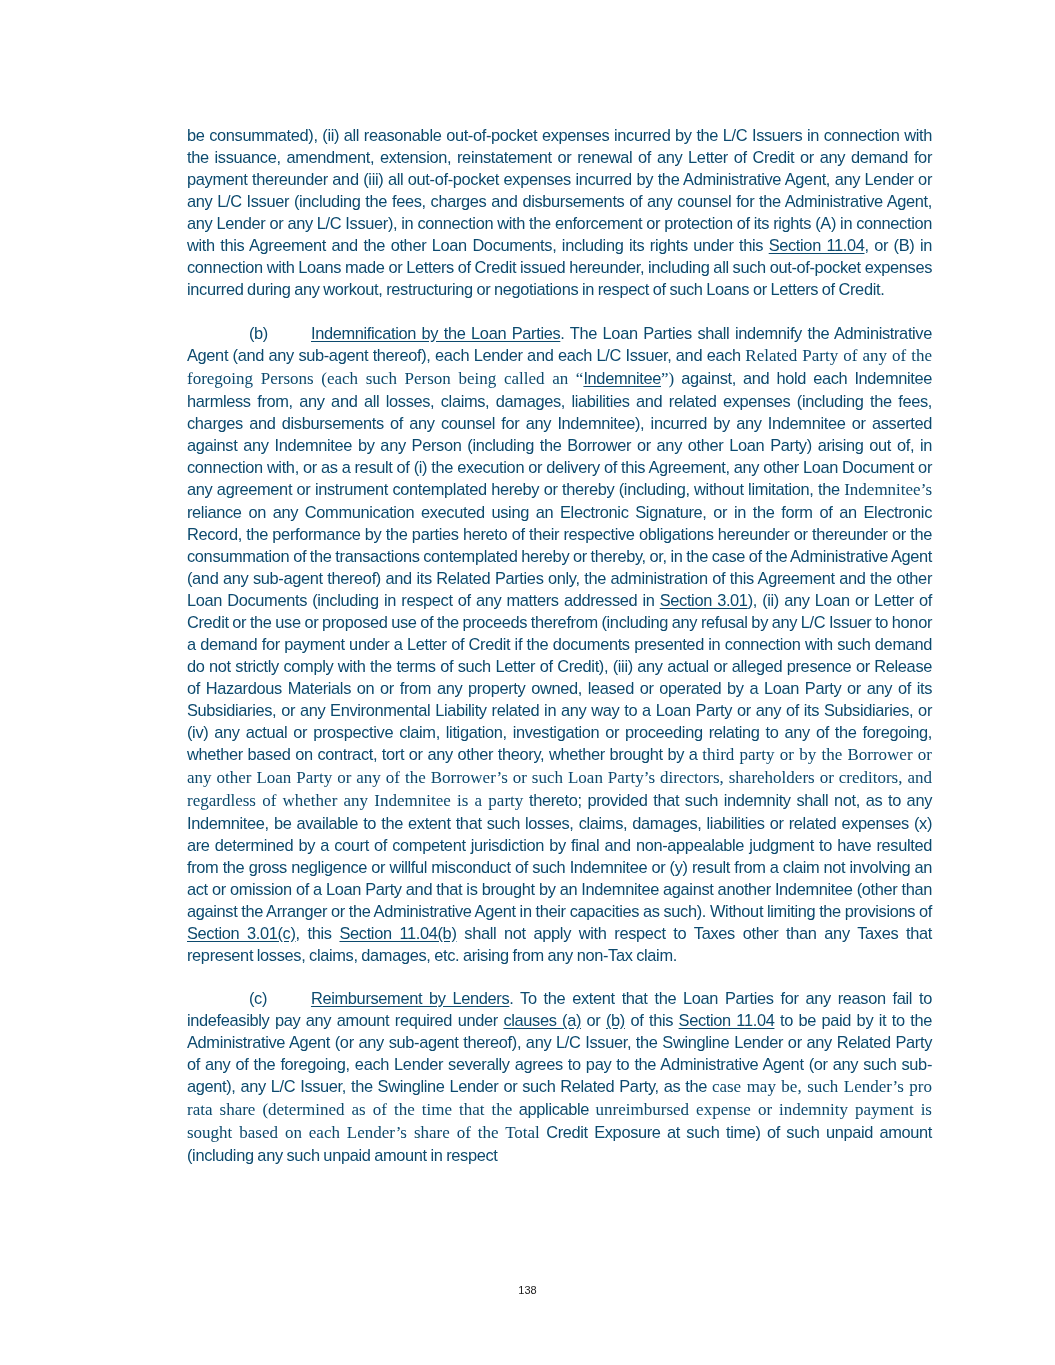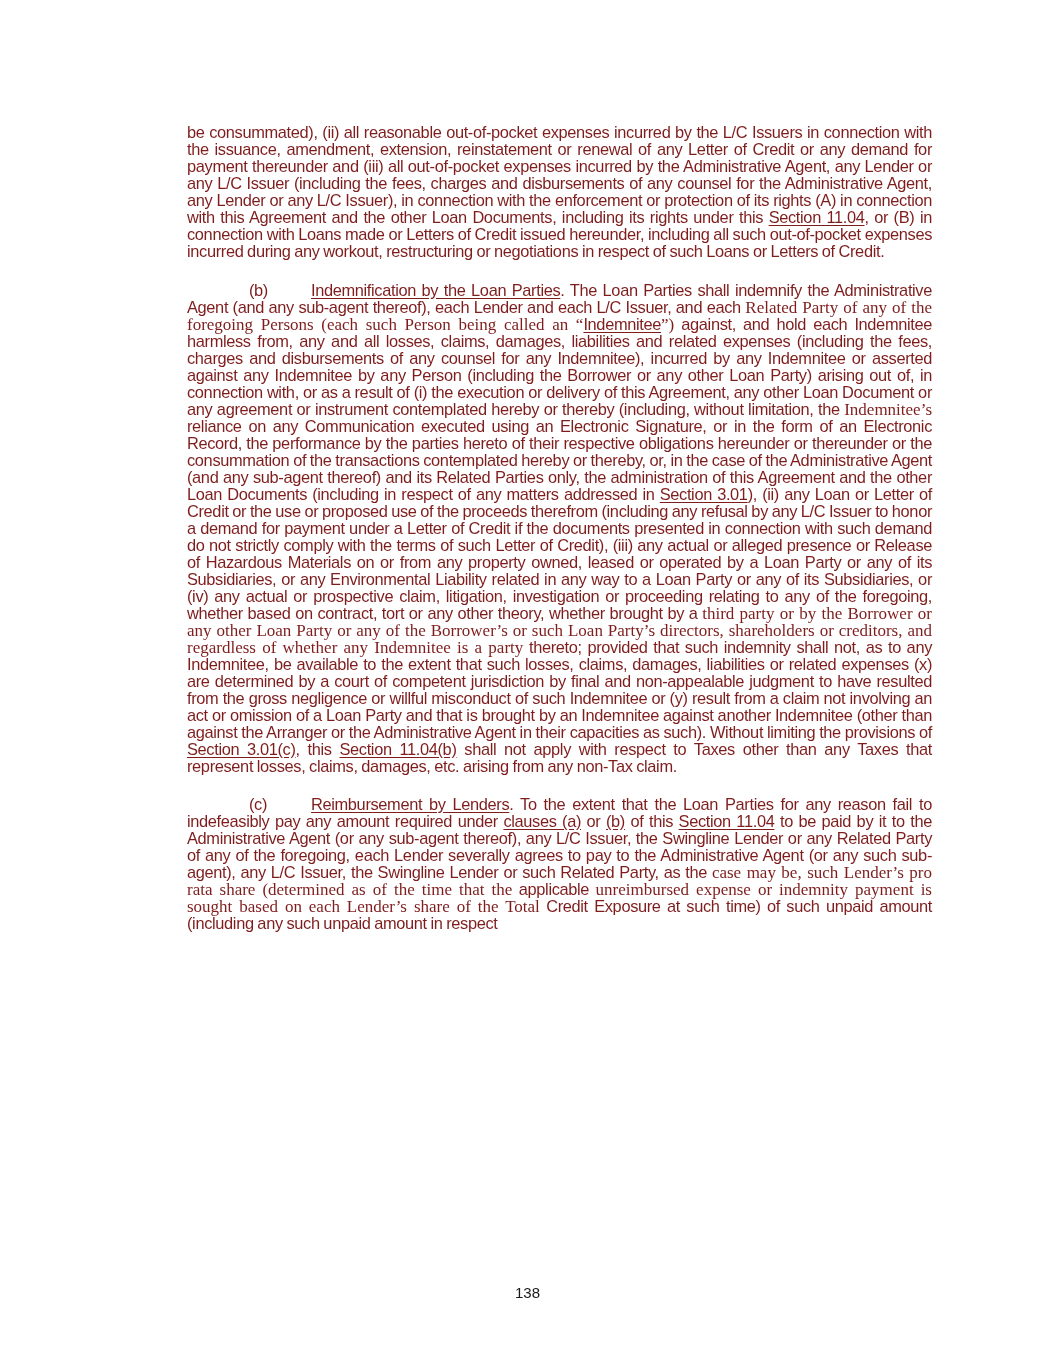--- a/index.html
+++ b/index.html
@@ -4,22 +4,22 @@
 <style>
   html, body { margin: 0; padding: 0; background: #ffffff; }
   body { width: 1055px; height: 1365px; position: relative; overflow: hidden; }
   .page {
     position: absolute;
     left: 187px;
     top: 124px;
     width: 745px;
     font-family: "Liberation Sans", sans-serif;
     font-size: 16.4px;
-    line-height: 17px;
-    color: #7f1d1d;
+    line-height: 22px;
+    color: #0c4a6e;
     letter-spacing: -0.35px;
     word-spacing: -0.5px;
   }
   .para {
     text-align: justify;
     margin: 0 0 21.6px 0;
   }
   .indent-label {
     display: inline-block;
     margin-left: 62px;
@@ -27,21 +27,21 @@
   }
   .u { text-decoration: underline; text-underline-offset: 2px; }
   .serif { font-family: "Liberation Serif", serif; font-size: 17px; letter-spacing: 0; word-spacing: 0; }
   .page-number {
     position: absolute;
     left: 0;
     width: 1055px;
     top: 1284px;
     text-align: center;
     font-family: "Liberation Sans", sans-serif;
-    font-size: 15px;
+    font-size: 11px;
     color: #1a1a1a;
   }
 </style>
 </head>
 <body>
 
 <div class="page">
 
   <p class="para"><span>be consummated), (ii) all reasonable out-of-pocket expenses incurred by the L/C Issuers in connection with the issuance, amendment, extension, reinstatement or renewal of any Letter of Credit or any demand for payment thereunder and (iii) all out-of-pocket expenses incurred by the Administrative Agent, any Lender or any L/C Issuer (including the fees, charges and disbursements of any counsel for the Administrative Agent, any Lender or any L/C Issuer), in connection with the enforcement or protection of its rights (A) in connection with this Agreement and the other Loan Documents, including its rights under this </span><span class="u">Section 11.04</span><span>, or (B) in connection with Loans made or Letters of Credit issued hereunder, including all such out-of-pocket expenses incurred during any workout, restructuring or negotiations in respect of such Loans or Letters of Credit.</span></p>
 

